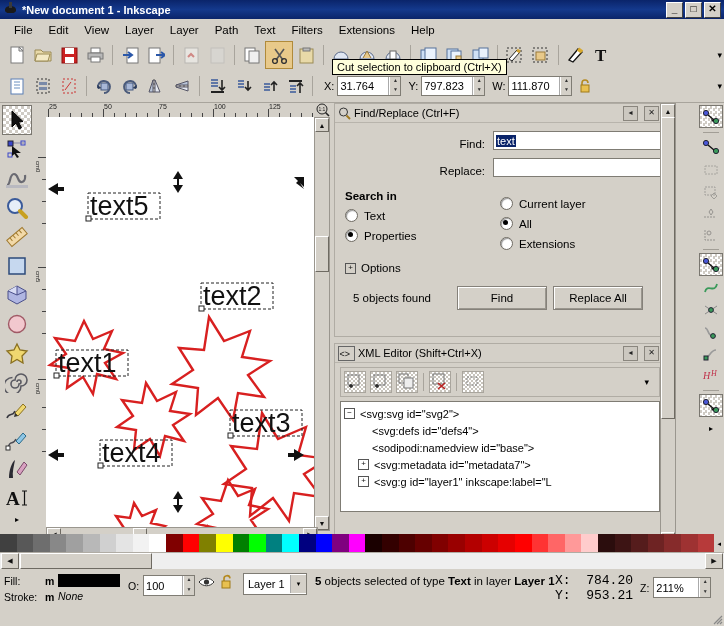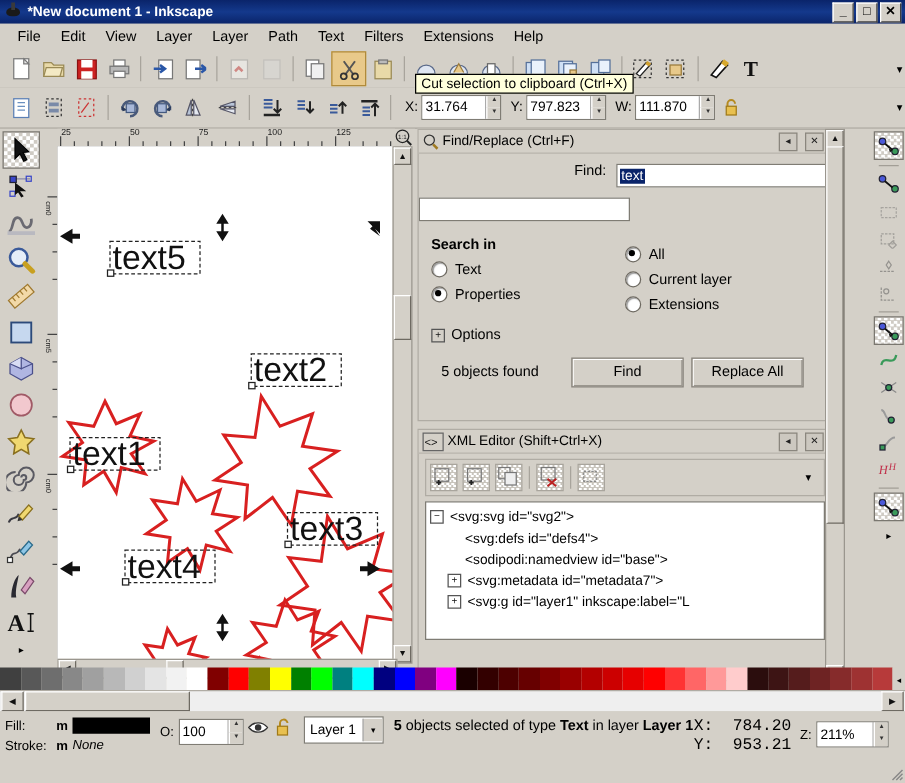--- a/index.html
+++ b/index.html
@@ -158,21 +158,21 @@
     border-bottom:1px solid #b8b4ac;font-size:11px;
   }
   .dlg-title .t{margin-left:3px;}
   .dlg-btns{margin-left:auto;display:flex;gap:6px;margin-right:6px;}
   .dlgbtn{
     width:13px;height:13px;border:1px solid #8a867e;background:#ccc8c0;
     font-size:8px;line-height:11px;text-align:center;color:#222;
   }
   .panel{background:#d4d0c8;border:1px solid #b0aca4;}
 
-  .frow{display:flex;align-items:flex-start;margin-top:8px;}
+  .frow{display:flex;align-items:flex-end;margin-top:8px;}
   .flabel{width:150px;text-align:right;font-size:11.5px;padding-right:8px;}
   .ftext{
     width:163px;height:17px;border:1px solid #7f7c74;background:#fff;
     font-size:11px;display:flex;align-items:center;padding:0 2px;
   }
   .selhl{background:#0a246a;color:#fff;padding:0 1px;}
   .grp-title{font-weight:bold;font-size:11.5px;}
   .radio-row{display:flex;align-items:center;margin-top:7px;}
   .radio{
     width:11px;height:11px;border-radius:50%;background:#fff;
@@ -746,45 +746,46 @@
       </div>
 
       <div class="frow">
         <span class="flabel">Find:</span>
         <div class="ftext">
           <span class="selhl">text</span>
         </div>
       </div>
 
       <div class="frow">
+        <span class="flabel">Replace:</span>
         <div class="ftext">
           <span></span>
         </div>
       </div>
 
       <div style="display:flex;margin-top:13px;padding-left:10px;">
         <div style="width:155px;">
           <div class="grp-title">Search in</div>
           <div class="radio-row">
             <span class="radio"></span>
             <span class="radio-lbl">Text</span>
           </div>
           <div class="radio-row">
             <span class="radio on"></span>
             <span class="radio-lbl">Properties</span>
           </div>
         </div>
         <div style="width:160px;">
           <div class="radio-row">
+            <span class="radio"></span>
+            <span class="radio-lbl">Current layer</span>
+          </div>
+          <div class="radio-row">
             <span class="radio on"></span>
             <span class="radio-lbl">All</span>
-          </div>
-          <div class="radio-row">
-            <span class="radio"></span>
-            <span class="radio-lbl">Current layer</span>
           </div>
           <div class="radio-row">
             <span class="radio"></span>
             <span class="radio-lbl">Extensions</span>
           </div>
         </div>
       </div>
 
       <div style="display:flex;align-items:center;margin-top:12px;padding-left:10px;">
         <span class="expander">+</span>

